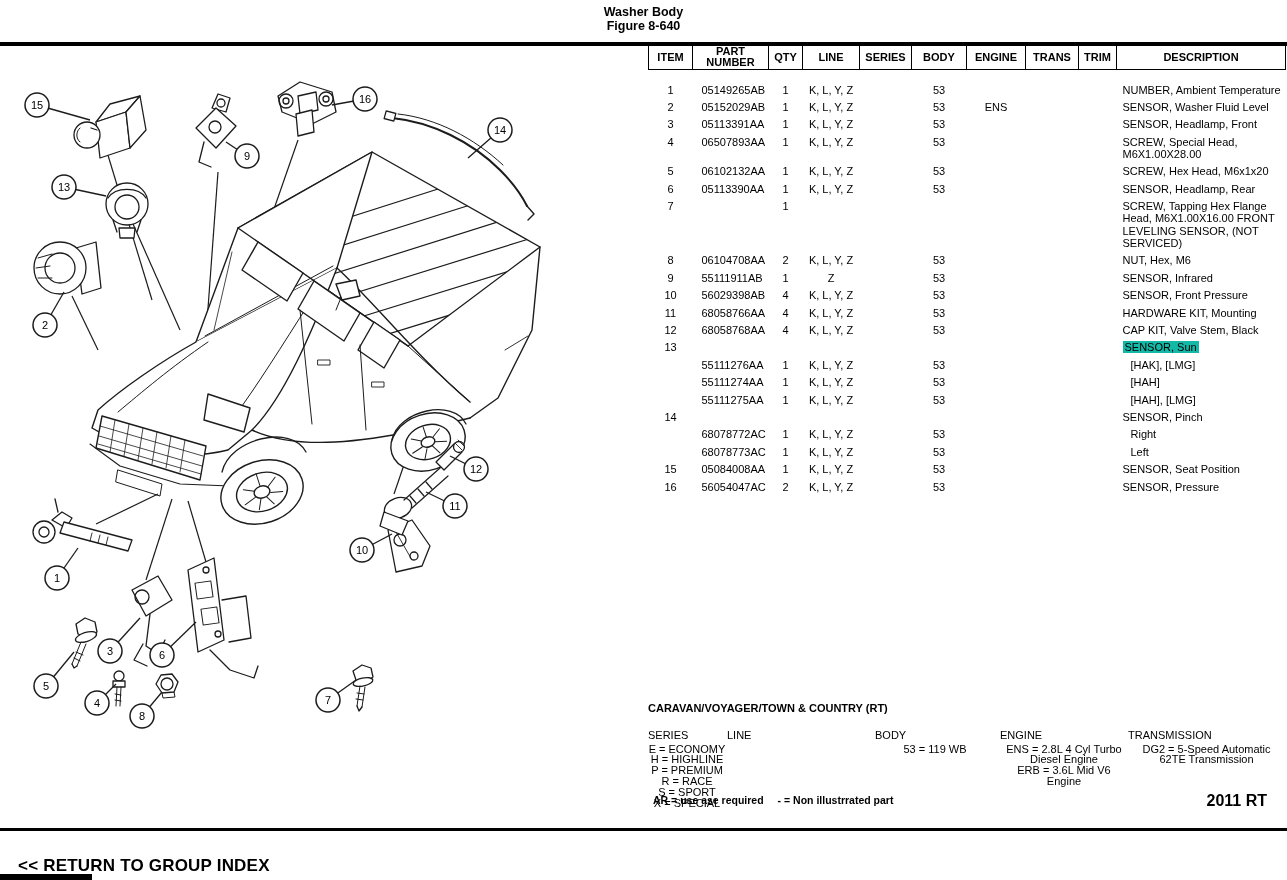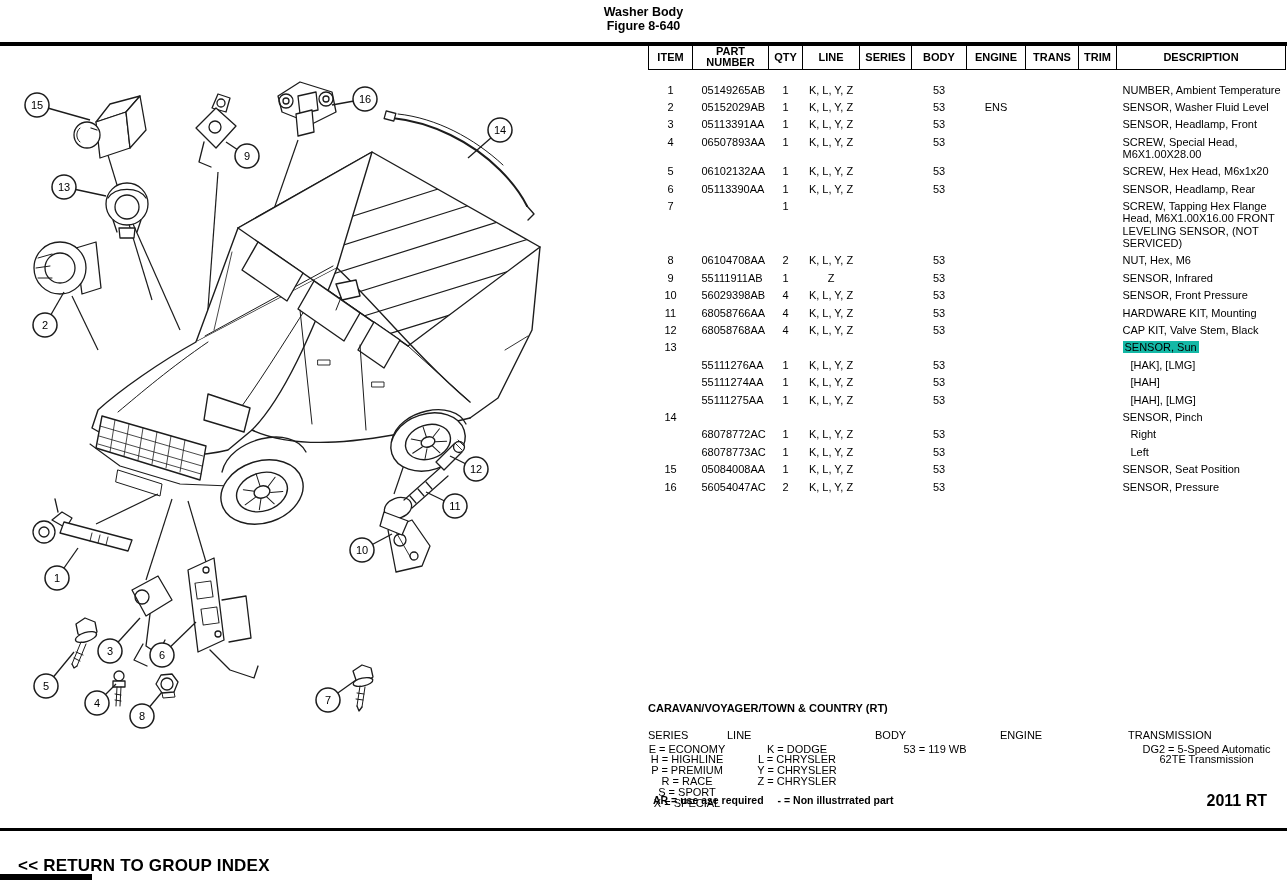--- a/index.html
+++ b/index.html
@@ -656,35 +656,33 @@
             <li>E = ECONOMY</li>
             <li>H = HIGHLINE</li>
             <li>P = PREMIUM</li>
             <li>R = RACE</li>
             <li>S = SPORT</li>
             <li>X = SPECIAL</li>
           </ul>
       </div>
       <div class="lcol" id="lcol-line">
         <div class="lhead">LINE</div>
-        <ul>
-            <li>K = DODGE</li>
-            <li>L = CHRYSLER</li>
-            <li>Y = CHRYSLER</li>
-            <li>Z = CHRYSLER</li>
-          </ul>
       </div>
       <div class="lcol" id="lcol-body">
         <div class="lhead">BODY</div>
         <ul>
             <li>53 = 119 WB</li>
           </ul>
       </div>
       <div class="lcol" id="lcol-engine">
         <div class="lhead">ENGINE</div>
+        <ul>
+            <li>ENS = 2.8L 4 Cyl Turbo Diesel Engine</li>
+            <li>ERB = 3.6L Mid V6 Engine</li>
+          </ul>
       </div>
       <div class="lcol" id="lcol-trans">
         <div class="lhead">TRANSMISSION</div>
         <ul>
             <li>DG2 = 5-Speed Automatic 62TE Transmission</li>
           </ul>
       </div>
     </div>
   </div>
 

